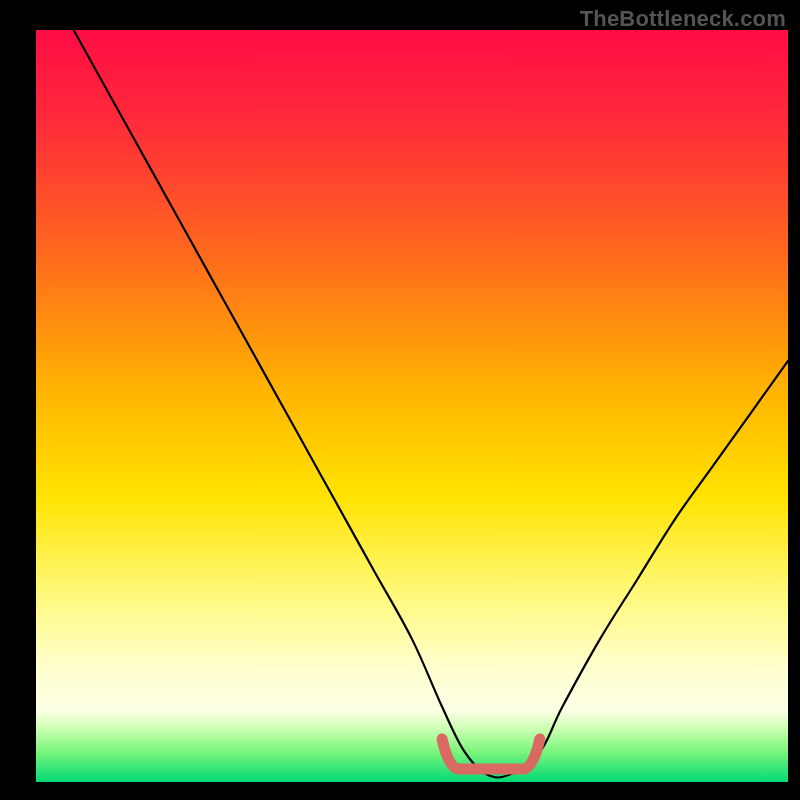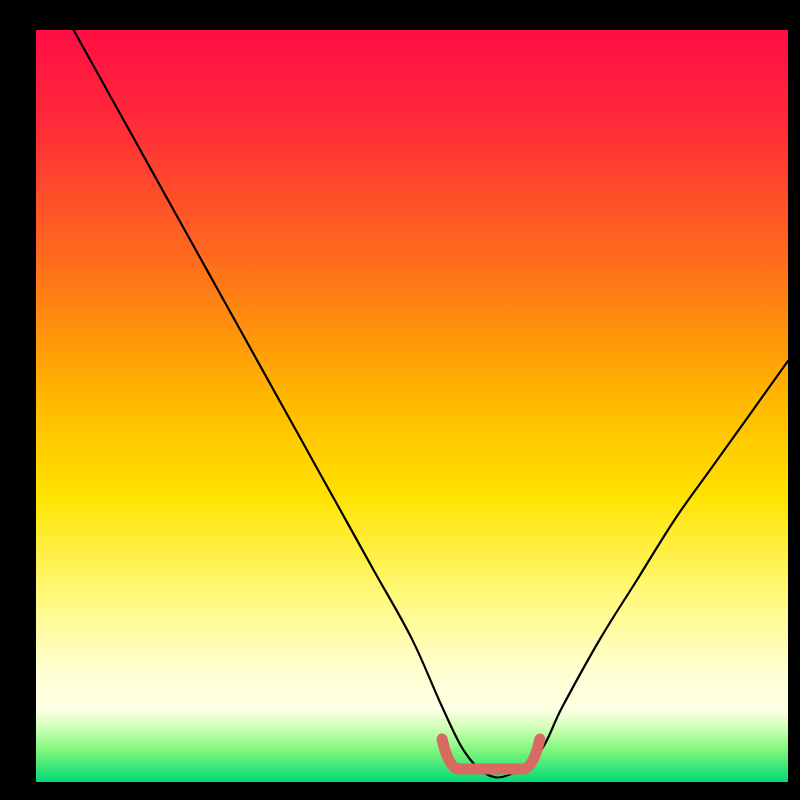--- a/index.html
+++ b/index.html
@@ -31,20 +31,21 @@
     display: block;
     position: absolute;
     top: 0;
     left: 0;
   }
 </style>
 </head>
 <body>
 
 <div class="chart-frame">
+  <div class="watermark">TheBottleneck.com</div>
   <svg id="chart-svg" width="800" height="800" viewBox="0 0 800 800">
       <defs>
         <linearGradient id="bg-grad" x1="0" y1="0" x2="0" y2="1">
           <stop offset="0%" stop-color="#ff0d44"></stop>
           <stop offset="12%" stop-color="#ff2a3a"></stop>
           <stop offset="30%" stop-color="#ff6a1d"></stop>
           <stop offset="48%" stop-color="#ffb400"></stop>
           <stop offset="62%" stop-color="#ffe300"></stop>
           <stop offset="75%" stop-color="#fff97a"></stop>
           <stop offset="85%" stop-color="#ffffd0"></stop>

